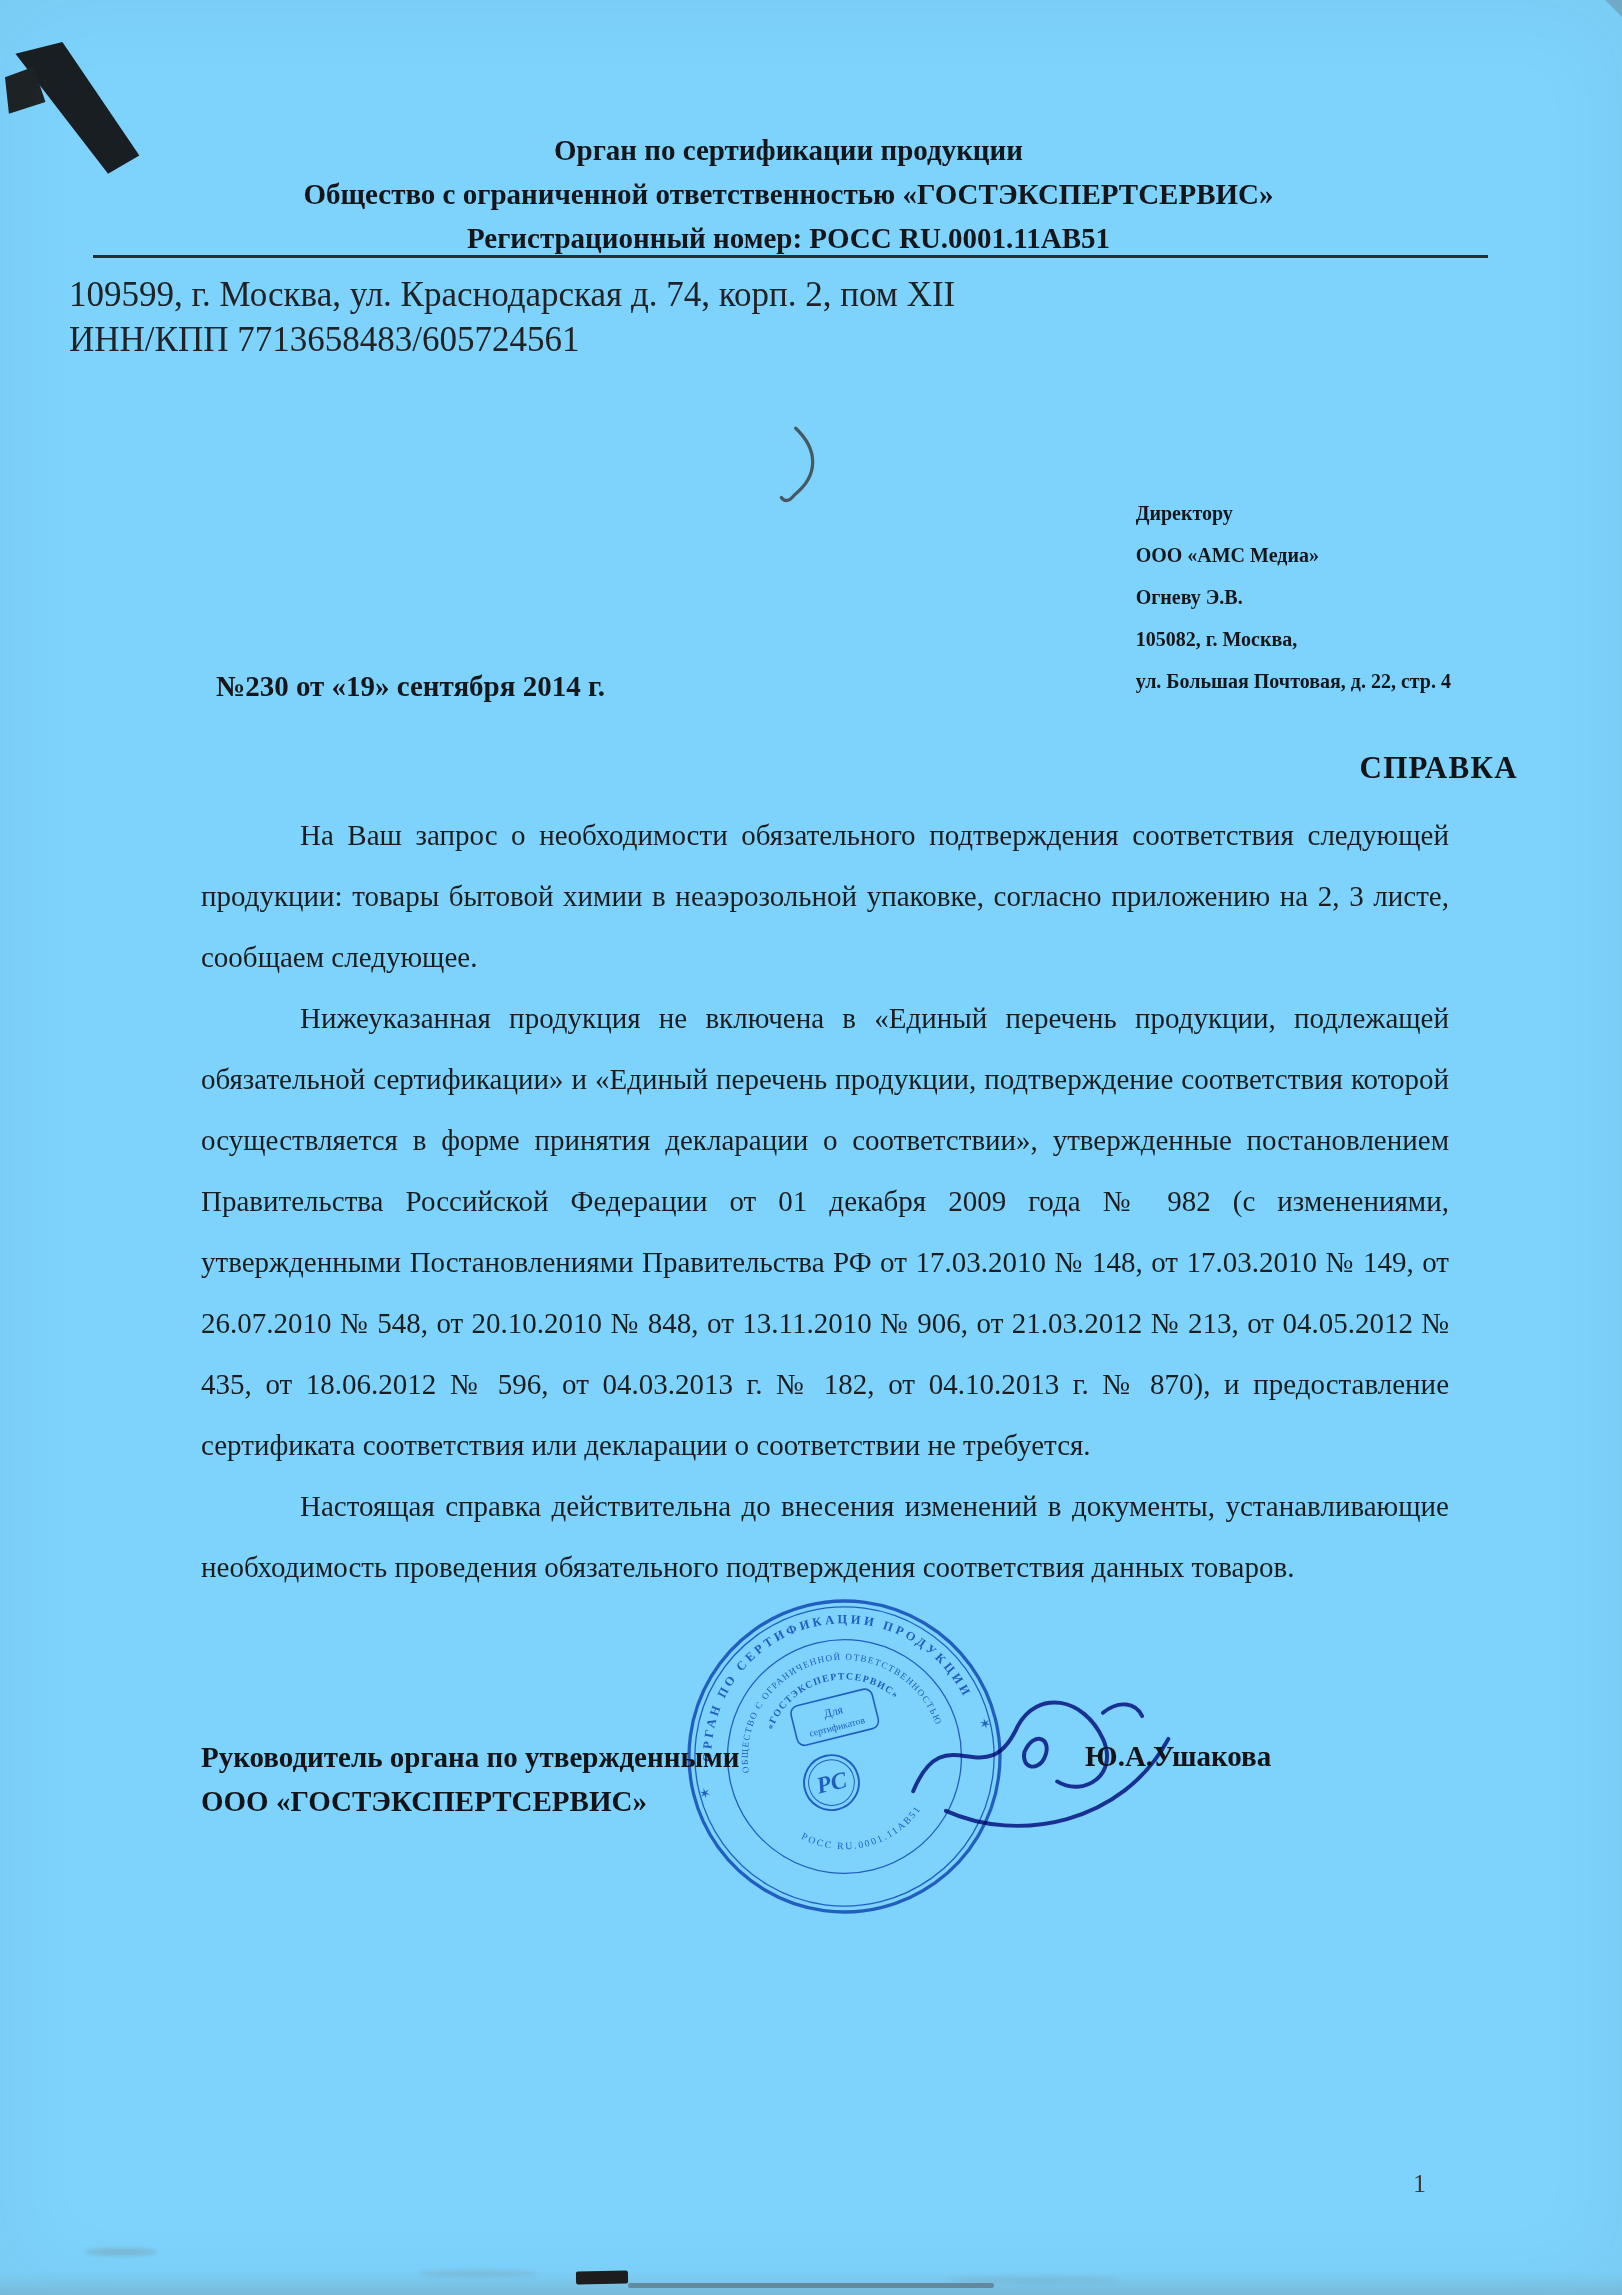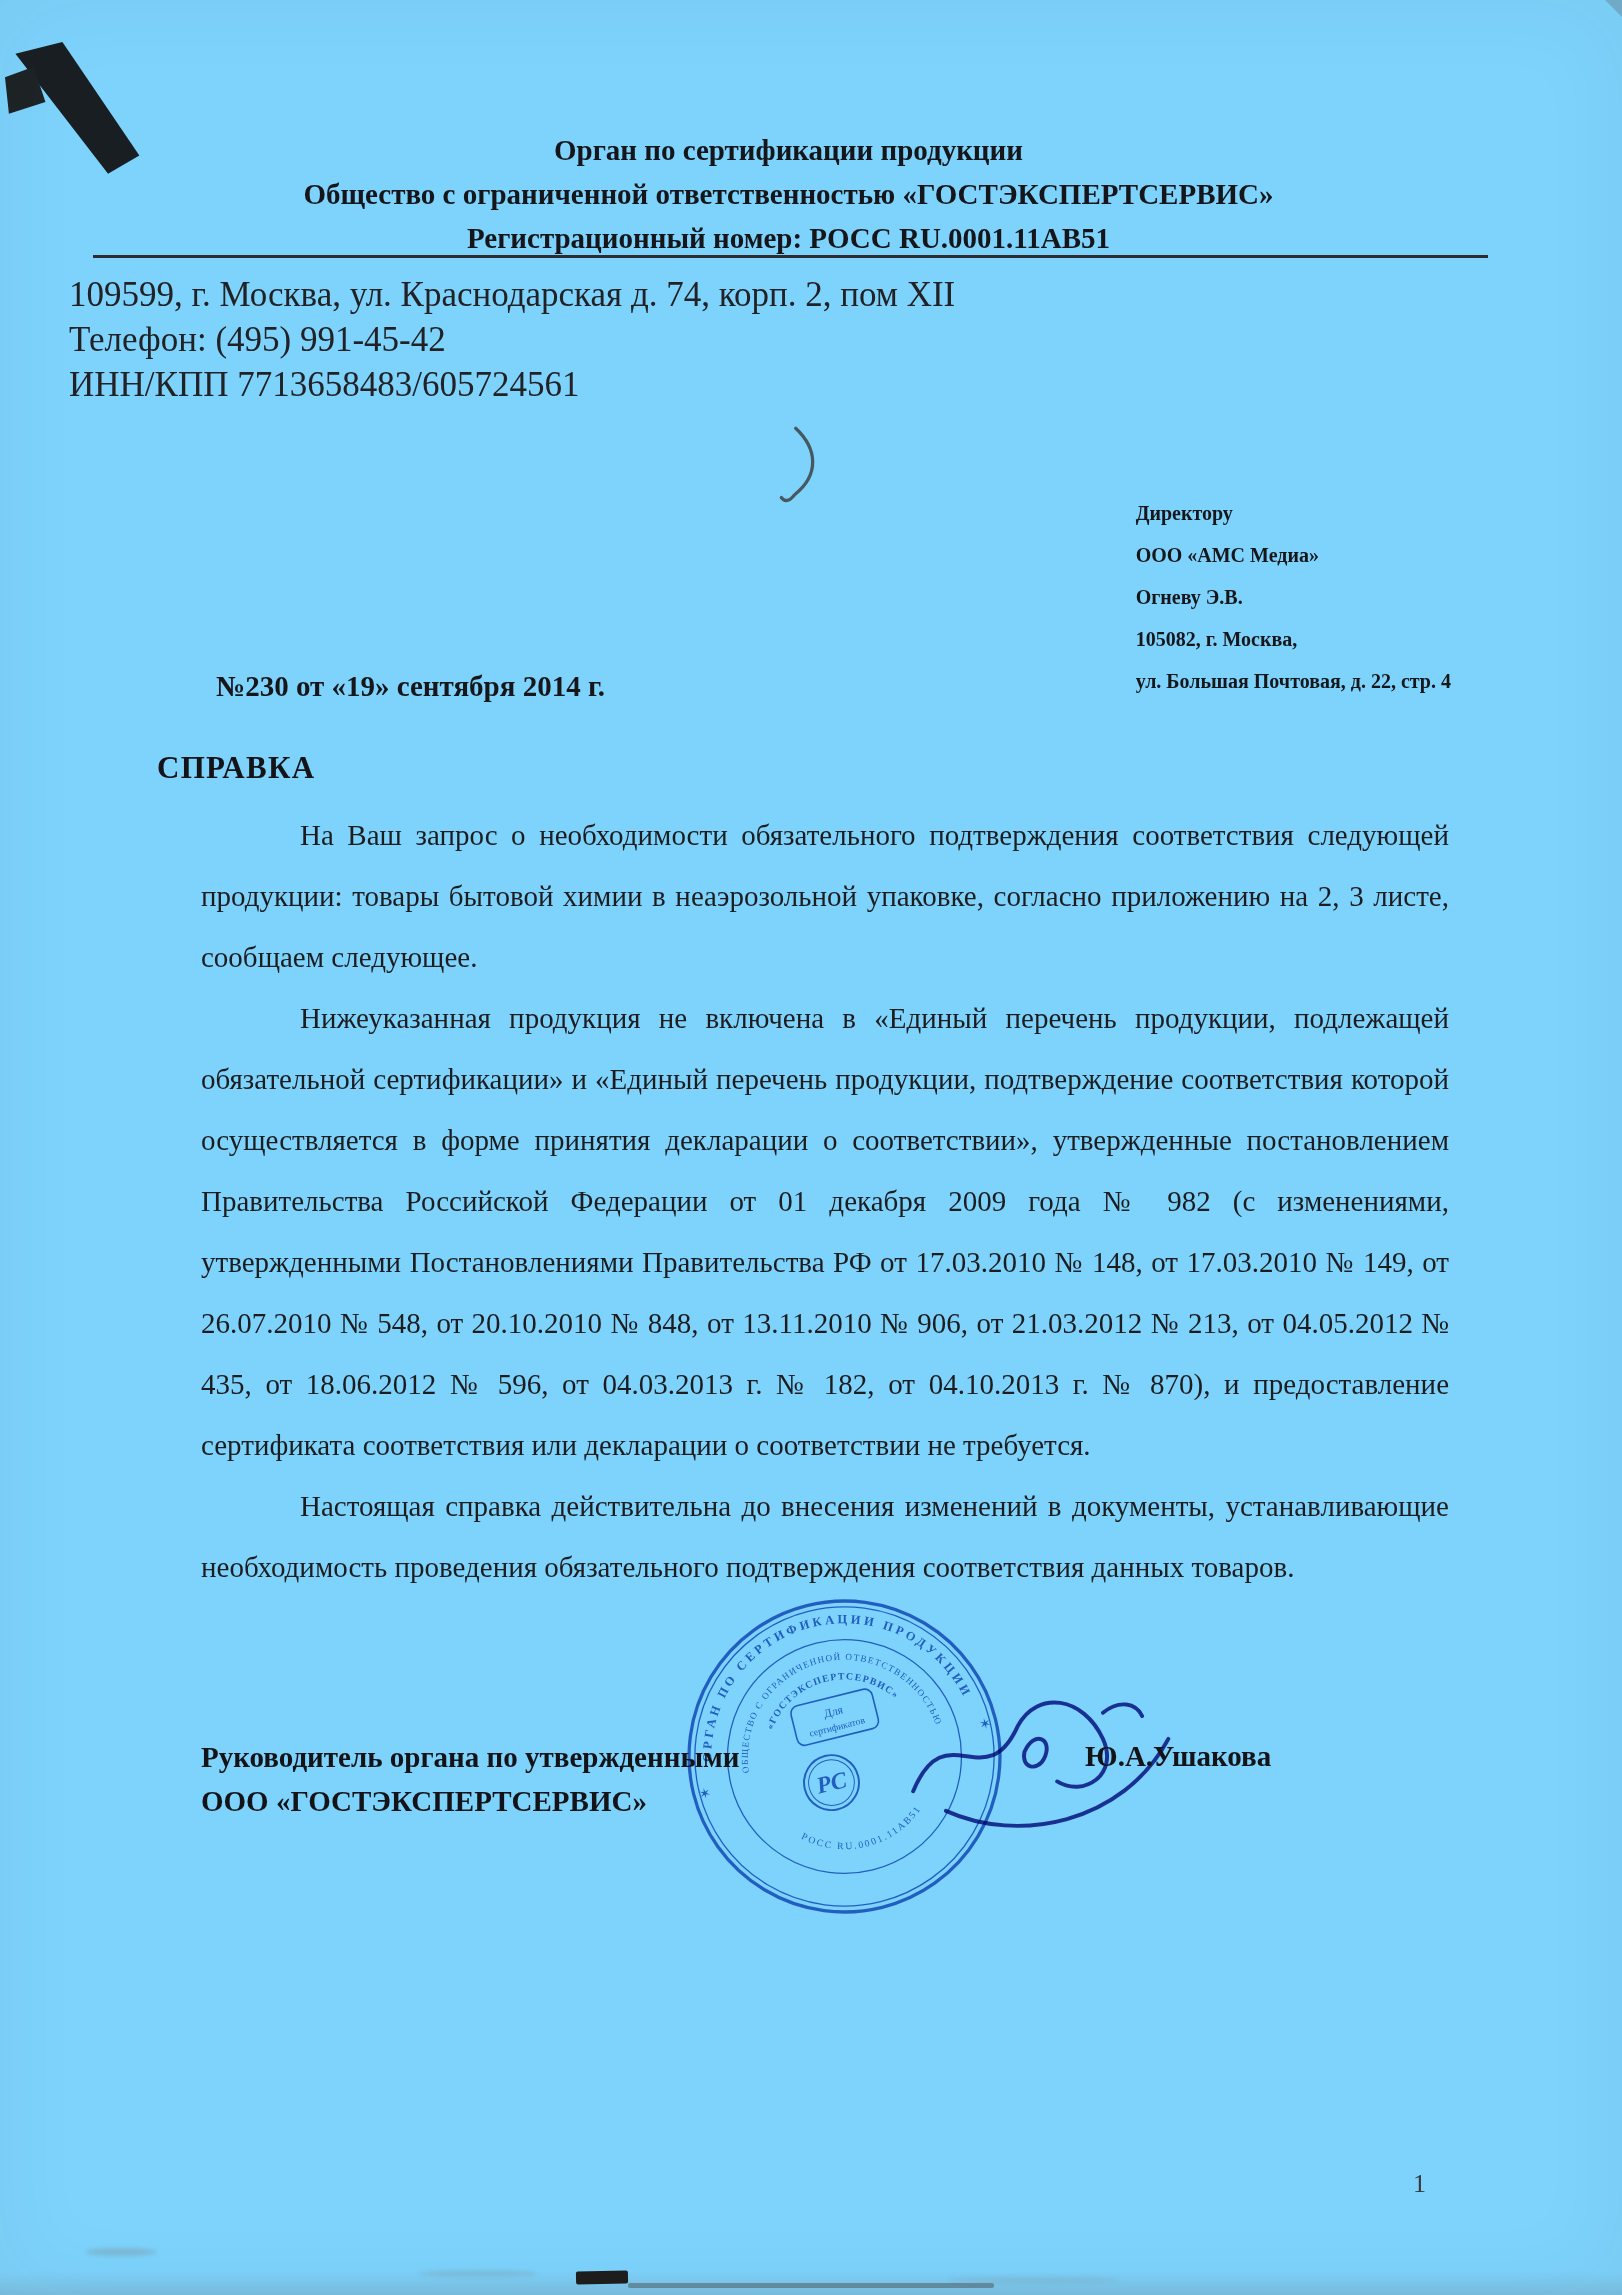--- a/index.html
+++ b/index.html
@@ -13,21 +13,21 @@
   
   .header { position:absolute; top:128px; left:69px; width:1439px; text-align:center; }
   .header .bold-line { font-weight:bold; font-size:29px; line-height:44px; color:#15151a; }
   .rule { position:absolute; top:255px; left:93px; width:1395px; height:2.6px; background:#2c2c30; }
   .header-address { position:absolute; top:272px; left:69px; width:1439px; text-align:left; font-size:35px; line-height:45px; color:#222226; }
   
   .recipient { position:absolute; top:492px; right:171px; text-align:left; font-weight:bold; font-size:20px; line-height:42px; color:#17171b; }
   
   .ref { position:absolute; top:670px; left:216px; font-weight:bold; font-size:29px; color:#17171b; }
   
-  .title { position:absolute; top:750px; left:157px; width:1361px; text-align:left; font-weight:bold; font-size:31px; letter-spacing:1.3px; color:#141418; }
+  .title { position:absolute; top:750px; left:157px; width:1361px; text-align:right; font-weight:bold; font-size:31px; letter-spacing:1.3px; color:#141418; }
   
   .body-text { position:absolute; top:805px; left:201px; width:1248px; font-size:29px; line-height:61px; text-align:justify; color:#1d1d20; }
   .body-text p { margin:0; text-indent:99px; }
   
   .sig-row { position:absolute; top:1735px; left:201px; width:1248px; font-weight:bold; font-size:29px; color:#141418; }
   .sig-left div { line-height:44px; }
   .sig-name { position:absolute; left:884px; top:5.2px; }
   
   .stamp-wrap { position:absolute; left:674px; top:1586px; width:341px; height:341px; transform:rotate(-14deg); opacity:0.9; mix-blend-mode:multiply; }
   .stamp-wrap svg { width:341px; height:341px; }
@@ -60,21 +60,20 @@
   <div class="corner-tr"></div>
 
   <div class="header">
     <div class="bold-line">Орган по сертификации продукции</div>
     <div class="bold-line">Общество с ограниченной ответственностью  «ГОСТЭКСПЕРТСЕРВИС»</div>
     <div class="bold-line">Регистрационный номер: РОСС RU.0001.11АВ51</div>
   </div>
   <div class="rule"></div>
   <div class="header-address">
     <div>109599, г. Москва, ул. Краснодарская д. 74, корп. 2, пом XII</div>
-    <div>Телефон: (495) 991-45-42</div>
     <div>ИНН/КПП 7713658483/605724561</div>
   </div>
 
   <svg class="pen-mark" viewBox="0 0 90 130">
     <path d="M 30,8 C 64,40 66,80 28,110 M 28,110 C 20,120 13,121 8,114" fill="none" stroke="#3a3a3a" stroke-width="5" stroke-linecap="round"></path>
   </svg>
 
   <div class="recipient">
     <div>Директору</div>
     <div>ООО «АМС Медиа»</div>

